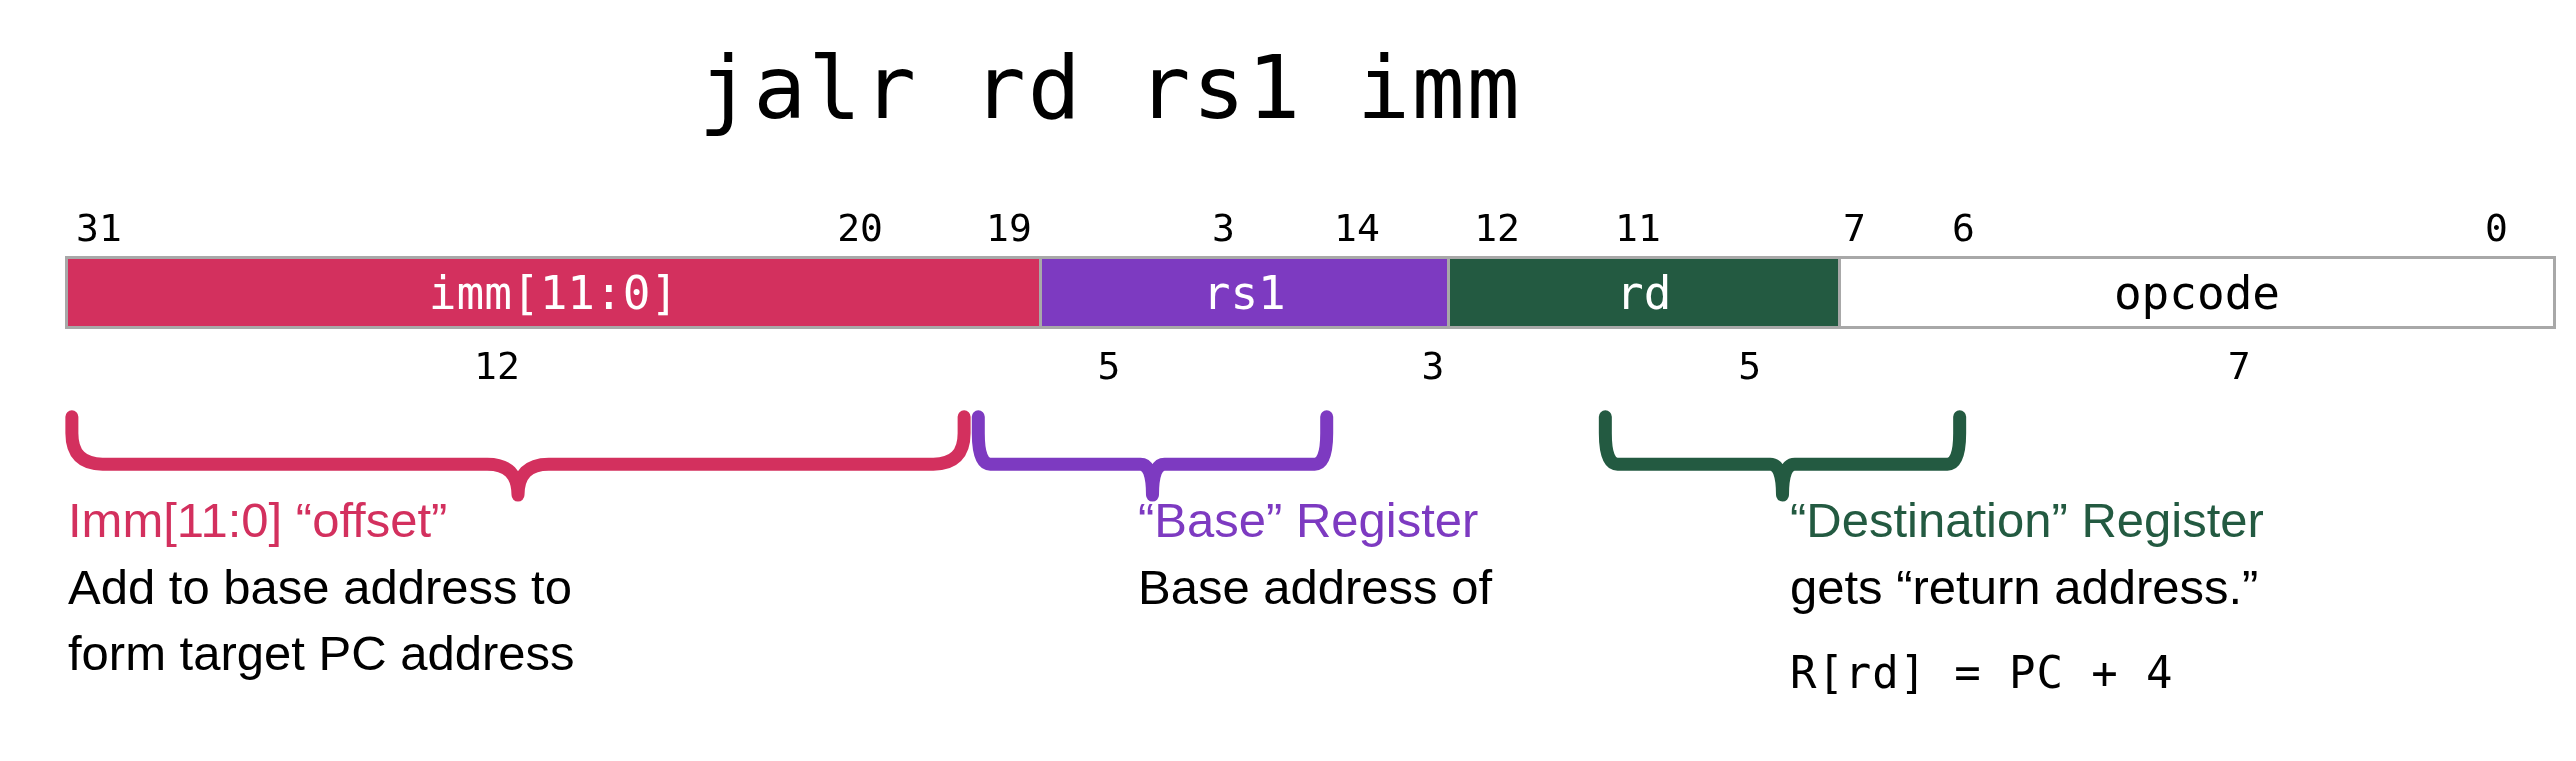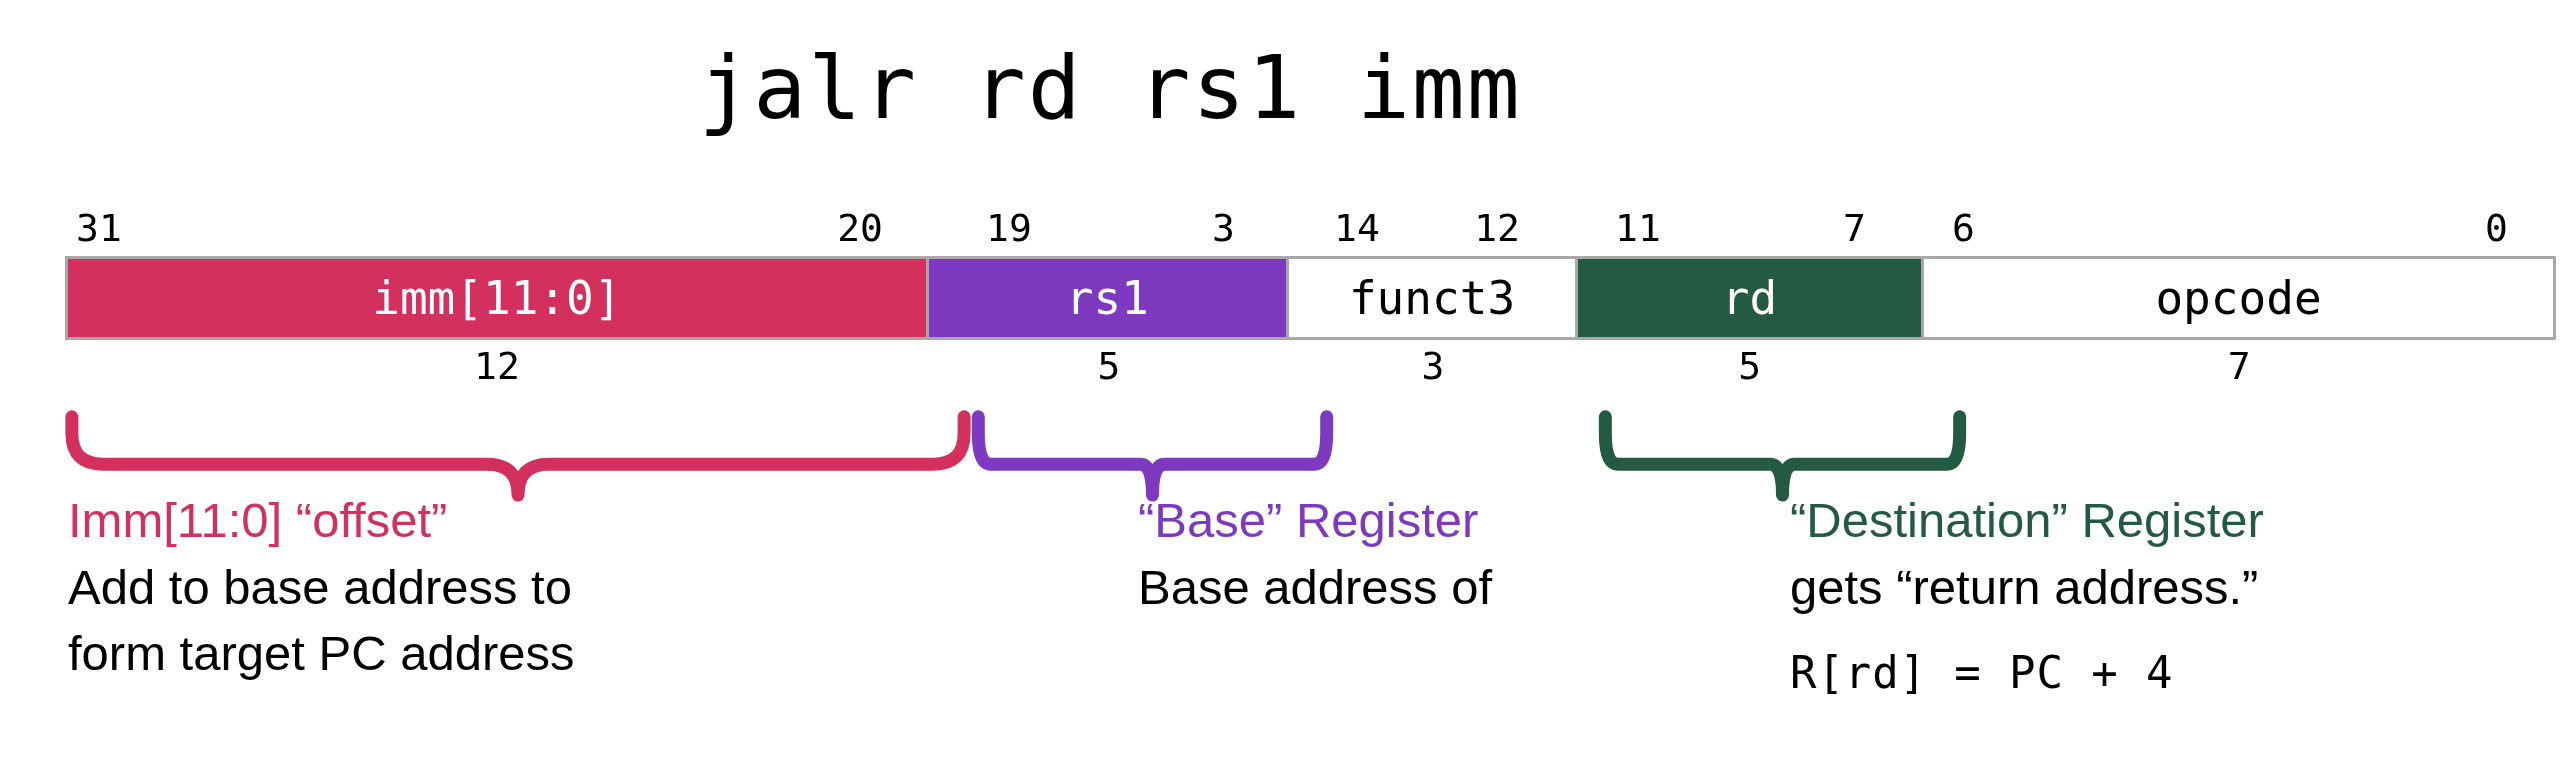--- a/index.html
+++ b/index.html
@@ -53,21 +53,21 @@
   }
   .bit-index.left  { text-align: left;  }
   .bit-index.right { text-align: right; }
 
   
   #field-bar {
     position: absolute;
     left: 65px;
     top: 256px;
     width: 2491px;
-    height: 84px;
+    height: 73px;
     box-sizing: border-box;
     border: 3.8px solid #a8a8a8;
     display: flex;
     background: #a21caf;
   }
   .field-cell {
     position: relative;
     box-sizing: border-box;
     display: flex;
     align-items: center;
@@ -155,21 +155,20 @@
       <div class="bit-index right" style="right: 1056px;">12</div>
       <div class="bit-index left" style="left: 1615px;">11</div>
       <div class="bit-index right" style="right: 710px;">7</div>
       <div class="bit-index left" style="left: 1952px;">6</div>
       <div class="bit-index right" style="right: 68px;">0</div>
     </div>
 
   <div id="field-bar">
       <div class="field-cell" style="flex: 12 0 0px; background: rgb(211, 48, 94); color: rgb(255, 255, 255);">imm[11:0]</div>
       <div class="field-cell" style="flex: 5 0 0px; background: rgb(125, 58, 193); color: rgb(255, 255, 255);">rs1</div>
-      <div class="field-cell" style="flex: 4 0 0px; background: rgb(255, 255, 255); color: rgb(0, 0, 0);">funct3</div>
       <div class="field-cell" style="flex: 4.8 0 0px; background: rgb(35, 90, 65); color: rgb(255, 255, 255);">rd</div>
       <div class="field-cell" style="flex: 8.8 0 0px; background: rgb(255, 255, 255); color: rgb(0, 0, 0);">opcode</div>
     </div>
 
   <div id="field-width-row">
       <div class="field-width" style="flex: 12 0 0px;">12</div>
       <div class="field-width" style="flex: 5 0 0px;">5</div>
       <div class="field-width" style="flex: 4 0 0px;">3</div>
       <div class="field-width" style="flex: 4.8 0 0px;">5</div>
       <div class="field-width" style="flex: 8.8 0 0px;">7</div>

